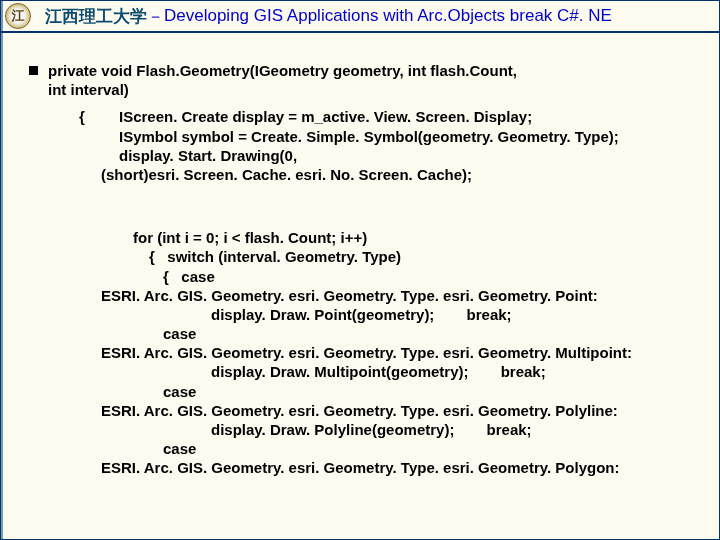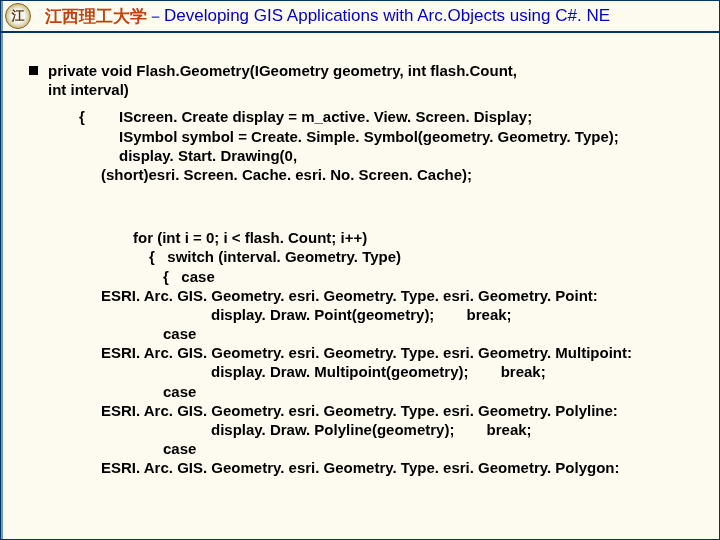--- a/index.html
+++ b/index.html
@@ -48,21 +48,21 @@
     background: radial-gradient(circle at 50% 50%, #f5f5f5 40%, #d0c080 70%, #a06030 100%);
     border: 1px solid #806020;
     box-sizing: border-box;
     display: flex;
     align-items: center;
     justify-content: center;
     font-size: 13px;
     color: #604010;
     font-weight: bold;
   }
-  .hdr-red { color: #c2410c; font-weight: bold; }
+  .hdr-red { color: #0c4a6e; font-weight: bold; }
   .hdr-blue { color: #0000cd; }
   .body {
     position: relative;
     padding: 28px 4px 0 28px;
     font-family: Arial, sans-serif;
     font-size: 15px;
     font-weight: bold;
     color: #000;
     line-height: 1.28;
   }
@@ -106,21 +106,21 @@
 
 <div class="page">
   <div class="left-stripe"></div>
 
   <div class="header">
     <div class="logo">
       <span>江</span>
     </div>
     <span class="hdr-red">江西理工大学</span>
     <span class="hdr-blue">－</span>
-    <span class="hdr-blue">Developing GIS Applications with Arc.Objects using C#. NE</span>
+    <span class="hdr-blue">Developing GIS Applications with Arc.Objects break C#. NE</span>
   </div>
 
   <div class="body">
 
     <div class="sig-row">
       <div class="bullet-square"></div>
       <div class="sig">
         <span class="ln">private void Flash.Geometry(IGeometry geometry, int flash.Count,</span>
         <span class="ln">int interval)</span>
       </div>

